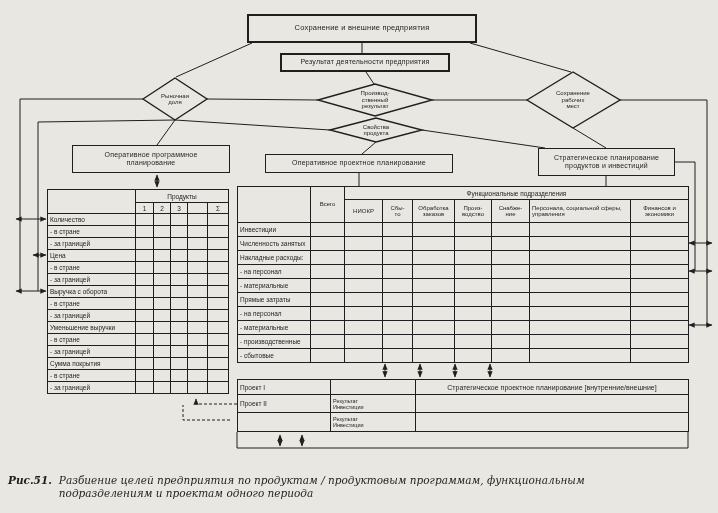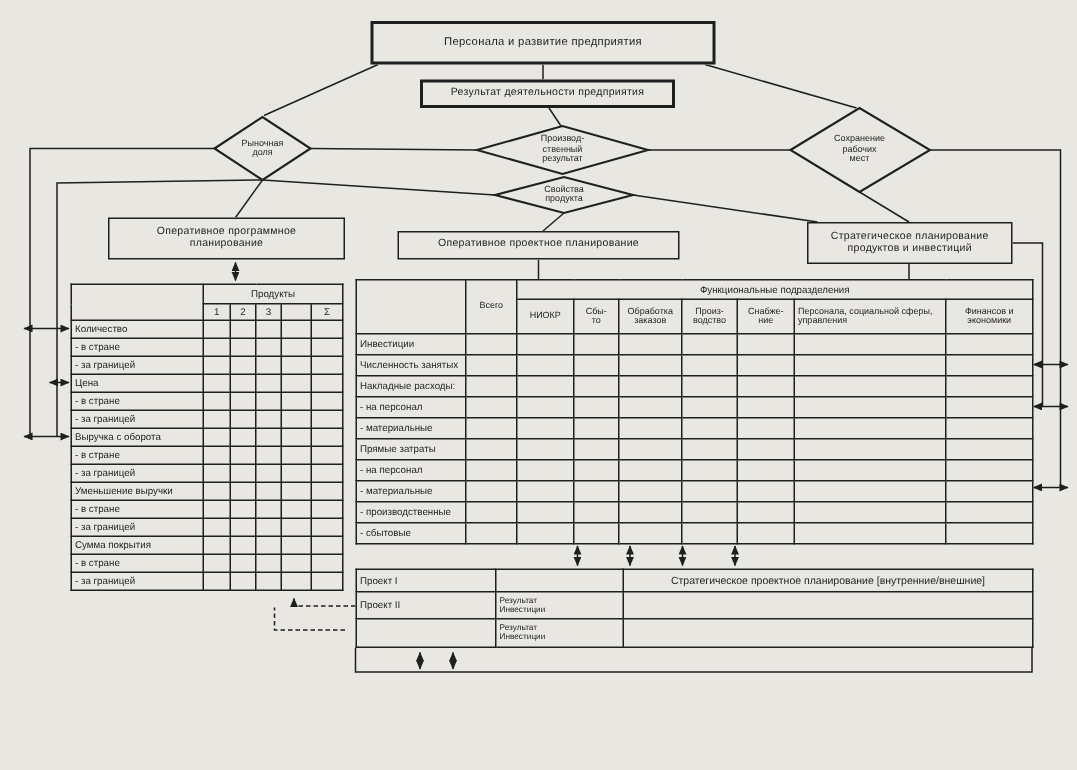--- a/index.html
+++ b/index.html
@@ -91,21 +91,21 @@
 
       <polyline points="237,432 237,448 688,448 688,432"></polyline>
 
       <polygon points="143,99 175,78 207,99 175,120" fill="#e9e7e2" stroke-width="1.4"></polygon>
       <polygon points="318,100 375,84 432,100 375,116" fill="#e9e7e2" stroke-width="1.4"></polygon>
       <polygon points="330,130 376,118 422,130 376,142" fill="#e9e7e2" stroke-width="1.4"></polygon>
       <polygon points="527,100 573,72 620,100 573,128" fill="#e9e7e2" stroke-width="1.4"></polygon>
     </g>
   </svg>
 
-  <div class="box" style="left:247px; top:14px; width:230px; height:29px;">Персонала и развитие предприятия</div>
+  <div class="box" style="left:247px; top:14px; width:230px; height:29px;">Сохранение и внешние предприятия</div>
   <div class="box" style="left:280px; top:53px; width:170px; height:19px; font-size:7px;">Результат деятельности предприятия</div>
 
   <div class="dlabel" style="left:140px; top:89px; width:70px; height:20px;">Рыночная
 доля</div>
   <div class="dlabel" style="left:330px; top:90px; width:90px; height:20px;">Производ-
 ственный
 результат</div>
   <div class="dlabel" style="left:336px; top:123px; width:80px; height:14px;">Свойства
 продукта</div>
   <div class="dlabel" style="left:533px; top:89px; width:80px; height:22px;">Сохранение
@@ -426,14 +426,18 @@
     </tr>
     <tr style="height:19px">
       <td class="c"></td>
       <td class="pt-res ml">Результат
 Инвестиции</td>
       <td class="c"></td>
     </tr>
   </tbody>
     </table>
 
+  <div class="caption">
+    <span class="lbl">Рис.51.</span>
+    <span class="txt">Разбиение целей предприятия по продуктам / продуктовым программам, функциональным подразделениям и проектам одного периода</span>
+  </div>
 
 </div>
 
 </body></html>

